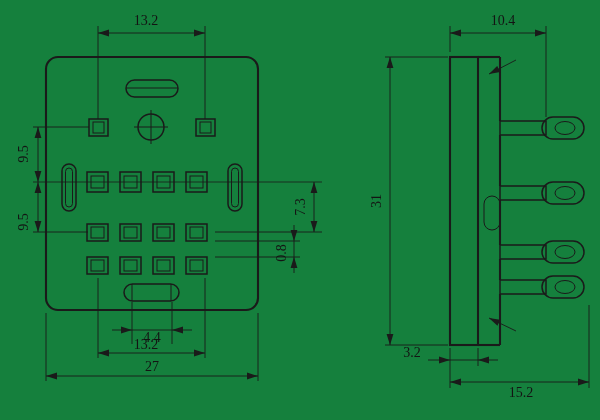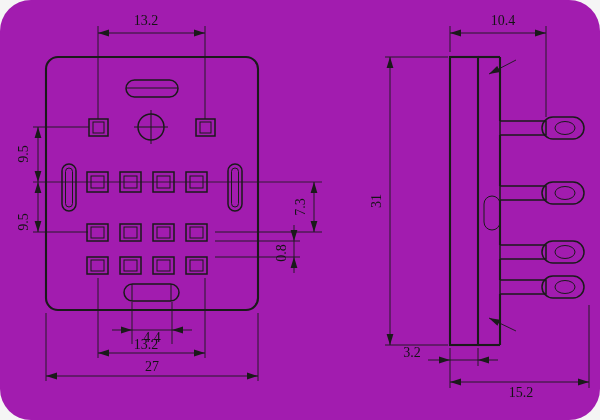--- a/index.html
+++ b/index.html
@@ -1,19 +1,18 @@
 <!DOCTYPE html>
 <html><head>
 <meta charset="utf-8">
 <style>
   html,body{margin:0;padding:0;background:#f5f5f5;}
   .canvas{
-    width:600px;height:420px;background:#a21caf;position:relative;
+    width:600px;height:420px;background:#15803d;position:relative;
     font-family:"Liberation Serif", serif;
-    border-radius:31px;
   }
   svg{display:block;}
   .ln{stroke:#1a1a1a;fill:none;}
   .o2{stroke-width:2.1;}   
   .o{stroke-width:1.5;}    
   .i{stroke-width:1;}      
   .d{stroke-width:0.9;}    
   .cl{stroke-width:0.8;}   
   text.dim{
     fill:#141414;

